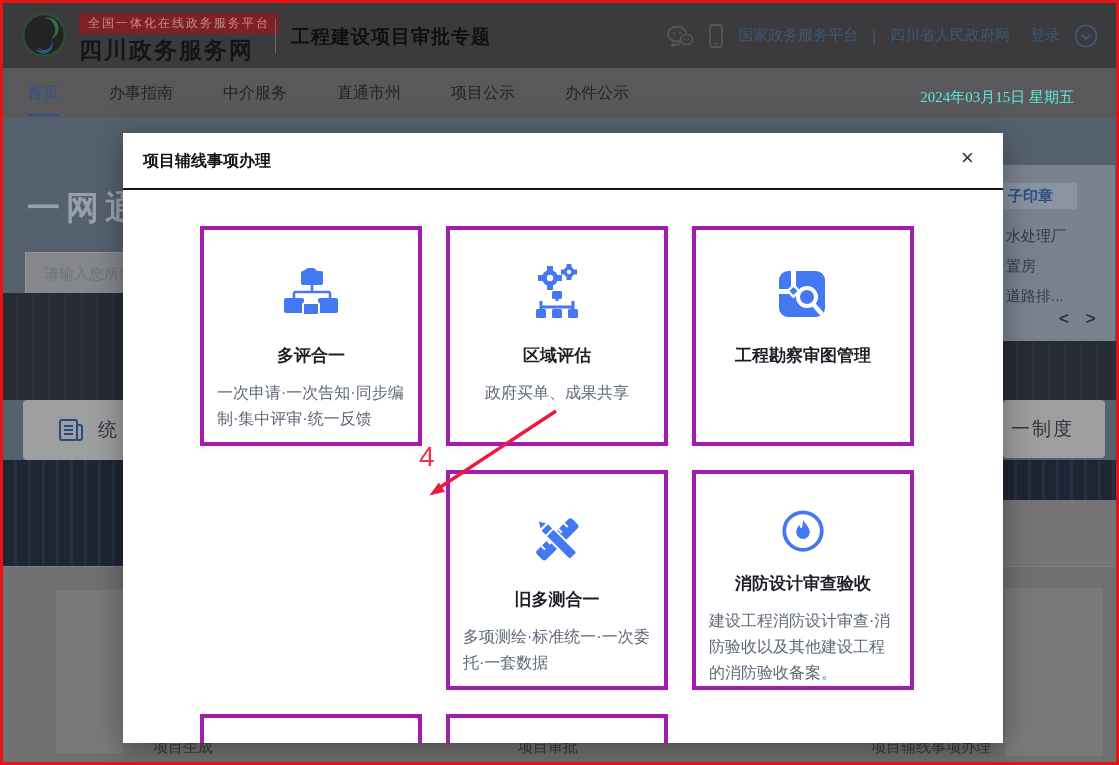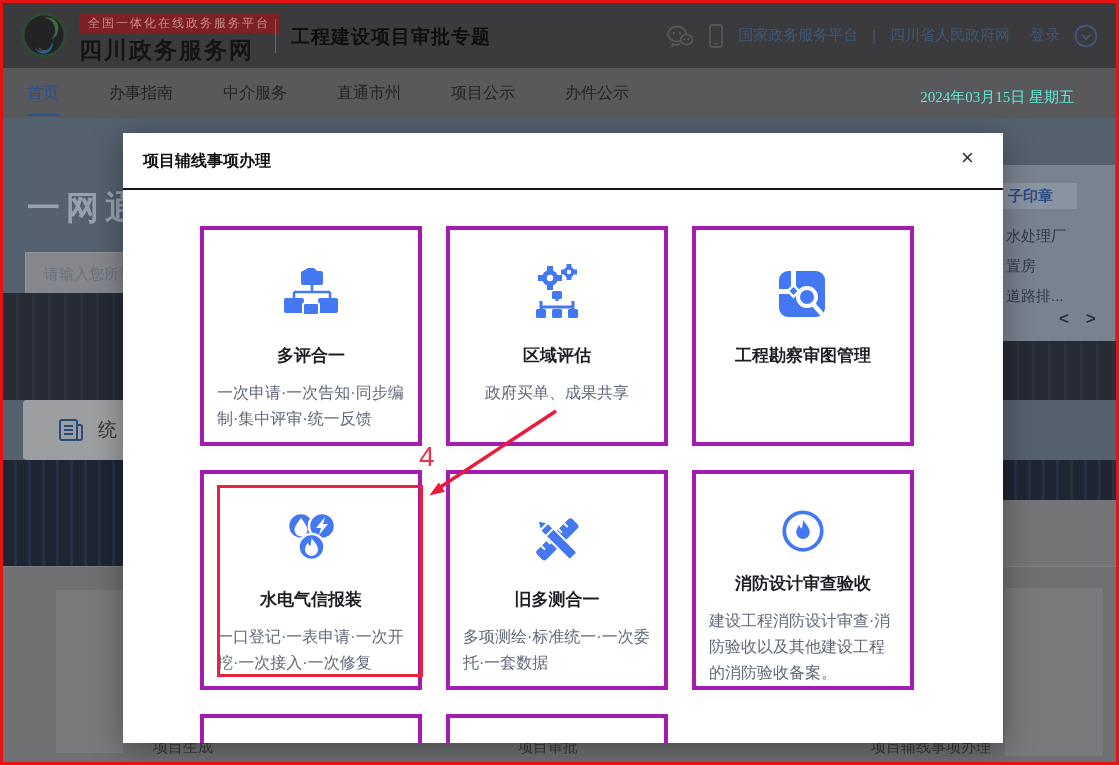--- a/index.html
+++ b/index.html
@@ -127,20 +127,23 @@
 
   <div class="bar-btn" style="left:20px;width:102px;padding-left:35px;gap:14px;">
     <svg width="26" height="24" viewBox="0 0 26 24">
       <rect x="2" y="2" width="17" height="20" rx="2" fill="none" stroke="#274a80" stroke-width="2"></rect>
       <path d="M19 7 h3 a2 2 0 0 1 2 2 v11 a2 2 0 0 1 -2 2 h-3" fill="none" stroke="#274a80" stroke-width="2"></path>
       <line x1="6" y1="8" x2="15" y2="8" stroke="#274a80" stroke-width="2"></line>
       <line x1="6" y1="12" x2="15" y2="12" stroke="#274a80" stroke-width="2"></line>
       <line x1="6" y1="16" x2="15" y2="16" stroke="#274a80" stroke-width="2"></line>
     </svg>
     <span class="lbl">统</span>
+  </div>
+  <div class="bar-btn" style="left:1000px;width:102px;height:58px;padding-left:8px;">
+    <span class="lbl">一制度</span>
   </div>
 
   <div class="side-panel">
     <div class="chip">
         <span>子印章</span>
       </div>
     <div class="sp-item" style="top:62px;">水处理厂</div>
     <div class="sp-item" style="top:92px;">置房</div>
     <div class="sp-item" style="top:122px;">道路排...</div>
     <div class="sp-pager">&lt; &gt;</div>
@@ -202,33 +205,20 @@
         <rect x="8" y="8" width="46" height="46" rx="9" fill="#4478f3"></rect>
         <rect x="20" y="8" width="5" height="23" fill="#fff"></rect>
         <rect x="8" y="26" width="17" height="5" fill="#fff"></rect>
         <rect x="18.5" y="24" width="8" height="8" transform="rotate(45 22.5 28)" fill="#4478f3" stroke="#fff" stroke-width="2.5"></rect>
         <circle cx="36" cy="34" r="9" fill="none" stroke="#fff" stroke-width="4"></circle>
         <line x1="42.5" y1="41.5" x2="50" y2="50" stroke="#fff" stroke-width="4.5" stroke-linecap="round"></line>
       </svg>
       <div class="c-title">工程勘察审图管理</div>
     </div>
 
-    <div class="card" style="left:77px;top:337px;">
-      <svg class="icon" viewBox="0 0 64 64">
-        <circle cx="22" cy="19" r="13" fill="#4478f3" stroke="#fff" stroke-width="2.5"></circle>
-        <circle cx="43" cy="19" r="13" fill="#4478f3" stroke="#fff" stroke-width="2.5"></circle>
-        <circle cx="32.5" cy="40" r="13" fill="#4478f3" stroke="#fff" stroke-width="2.5"></circle>
-        <path d="M22 11 c-4.5 6 -6.5 9 -6.5 12 a6.5 6.5 0 0 0 13 0 c0 -3 -2 -6 -6.5 -12z" fill="#fff"></path>
-        <polygon points="46,10 37,21 42,21 40,28 49,17 44,17" fill="#fff"></polygon>
-        <path d="M32.5 31 c4 5 6.5 8 6.5 11.5 a6.5 6.5 0 0 1 -13 0 c0 -2.5 1.5 -5 3 -7 c0.2 1.8 1 3 2.2 3.6 c0.8 -2.4 1.3 -5 1.3 -8.1z" fill="#fff"></path>
-      </svg>
-      <div class="c-title">水电气信报装</div>
-      <div class="c-desc">一口登记·一表申请·一次开挖·一次接入·一次修复</div>
-      <div class="hl-rect"></div>
-    </div>
 
     <div class="card" style="left:323px;top:337px;">
       <svg class="icon" viewBox="0 0 64 64">
         <g transform="rotate(-45 32 32)">
           <rect x="7" y="26" width="50" height="13" rx="3" fill="#4478f3"></rect>
           <path d="M16 26 v5 M24 26 v5 M32 26 v5 M40 26 v5 M48 26 v5" stroke="#fff" stroke-width="2" fill="none"></path>
         </g>
         <g transform="rotate(45 32 32)">
           <rect x="14" y="27" width="42" height="11" rx="2" fill="#4478f3" stroke="#fff" stroke-width="2"></rect>
           <path d="M14 27 l-9 5.5 9 5.5z" fill="#4478f3" stroke="#fff" stroke-width="2"></path>

